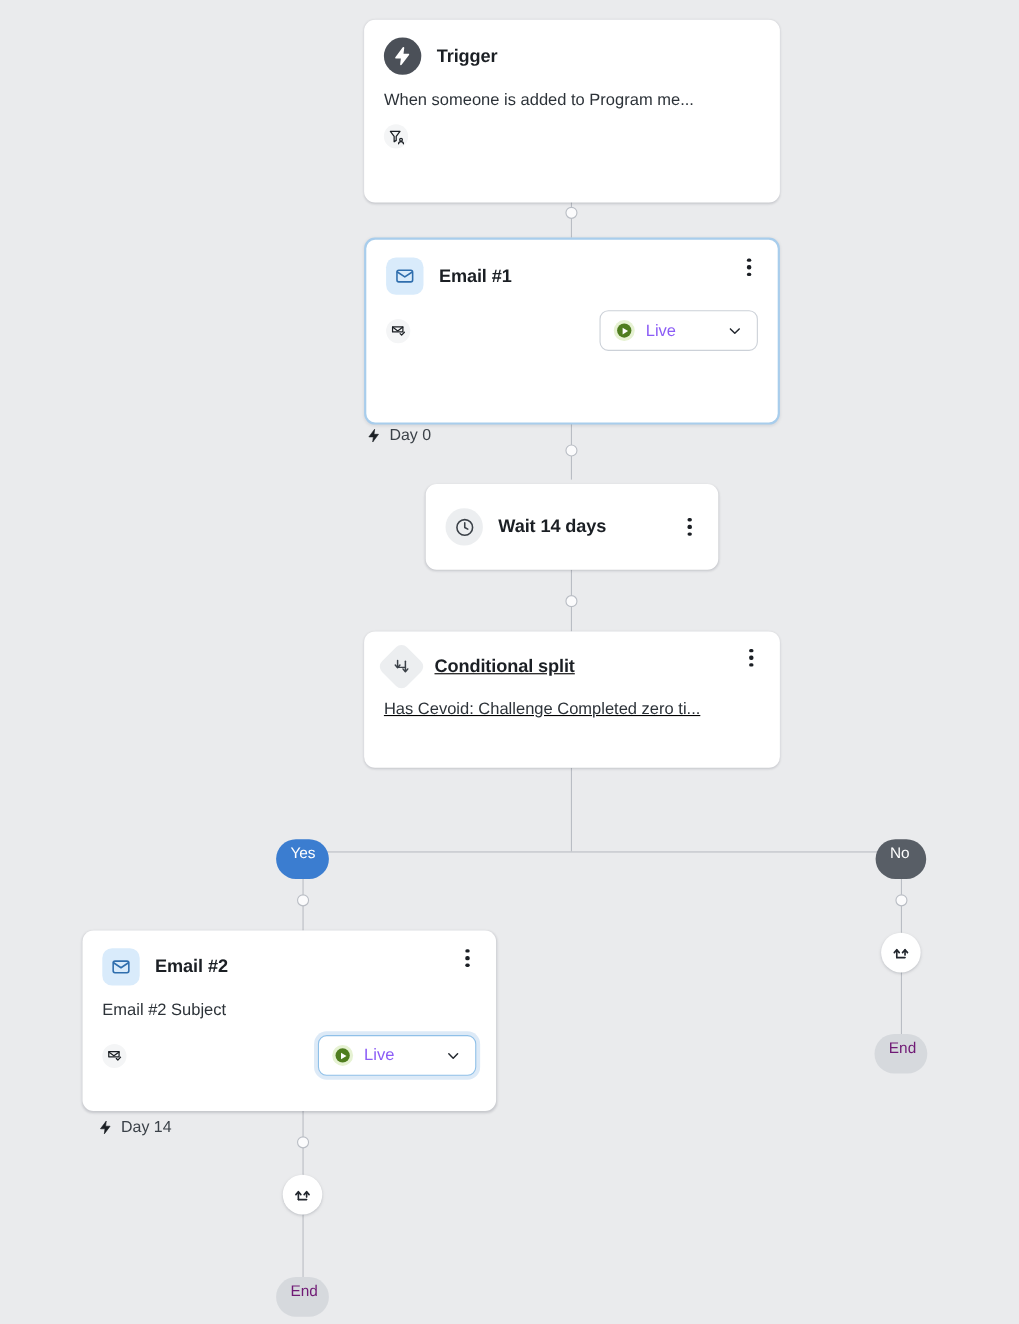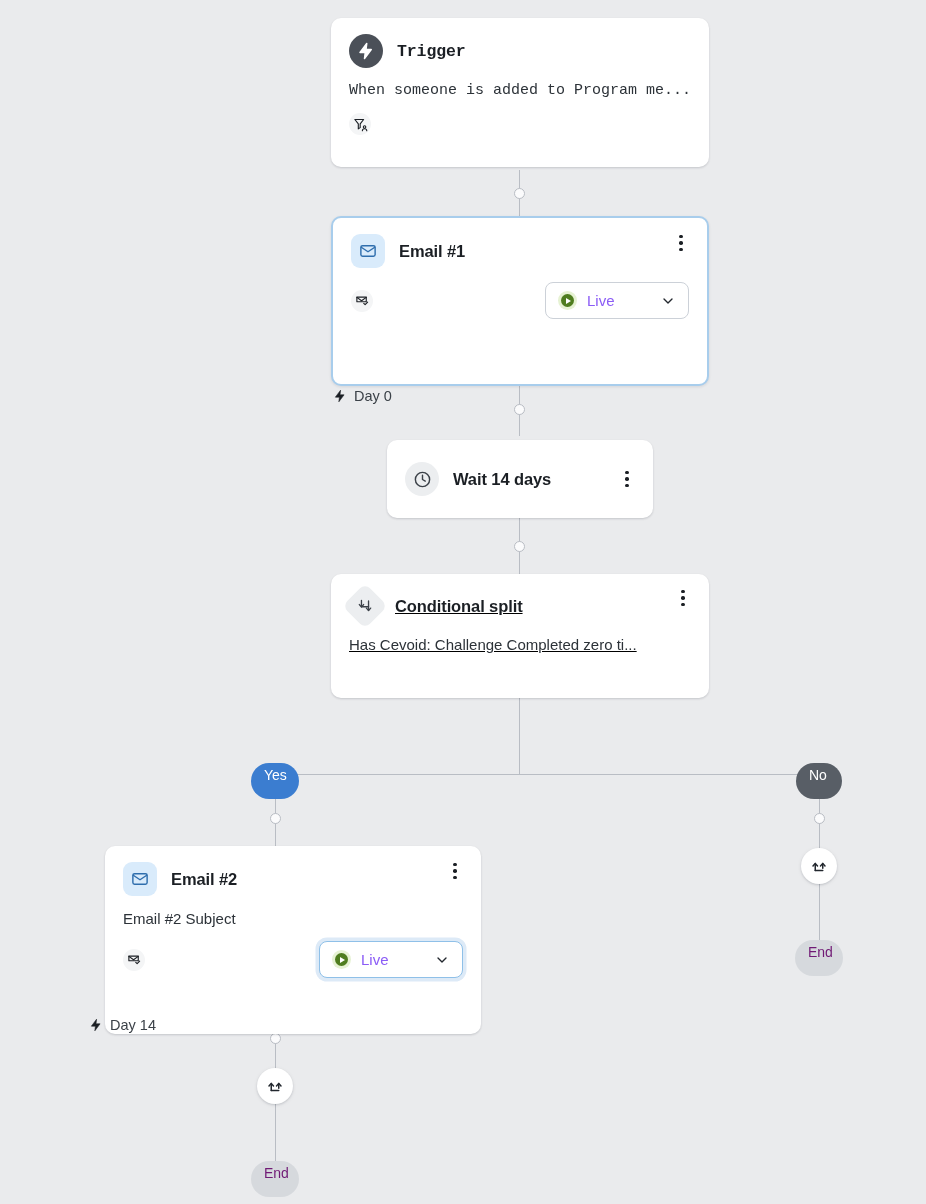--- a/index.html
+++ b/index.html
@@ -246,21 +246,21 @@
   <div class="vline" style="left:819px; top:774px; height:76px;"></div>
   <div class="dot" style="left:814px; top:813px;"></div>
 
   <div class="vline" style="left:819px; top:882px; height:62px;"></div>
 
   <div class="vline" style="left:275px; top:1008px; height:62px;"></div>
   <div class="dot" style="left:270px; top:1033px;"></div>
 
   <div class="vline" style="left:275px; top:1104px; height:58px;"></div>
 
-  <div class="card" style="left:331px; top:18px; width:378px; height:149px;font-family:Liberation Mono, monospace;">
+  <div class="card" style="left:331px; top:18px; width:378px; height:166px;">
     <div class="card-head">
       <span class="icon-badge dark">
         <svg width="18" height="18" viewBox="0 0 24 24" fill="none" stroke="#ffffff" stroke-width="2" stroke-linecap="round" stroke-linejoin="round">
           <polygon points="13 2 4 14 11 14 10 22 19 10 12 10 13 2" fill="#ffffff" stroke="#ffffff"></polygon>
         </svg>
       </span>
       <span class="card-title">Trigger</span>
     </div>
     <div class="card-desc">When someone is added to Program me...</div>
     <div class="card-foot">
@@ -362,21 +362,21 @@
     <svg width="18" height="18" viewBox="0 0 24 24" fill="none" stroke="#22272e" stroke-width="2" stroke-linecap="round" stroke-linejoin="round">
       <path d="M7 18V9"></path>
       <polyline points="4 12 7 8.5 10 12"></polyline>
       <path d="M17 15V9"></path>
       <polyline points="14 12 17 8.5 20 12"></polyline>
       <path d="M7 18h10"></path>
     </svg>
   </div>
   <div class="pill end" style="left:795px; top:940px; width:48px;">End</div>
 
-  <div class="card" style="left:105px; top:846px; width:376px; height:188px;">
+  <div class="card" style="left:75px; top:846px; width:376px; height:164px;">
     <div class="card-head">
       <span class="icon-badge blue">
         <svg width="18" height="18" viewBox="0 0 24 24" fill="none" stroke="#2f6ead" stroke-width="1.9" stroke-linecap="round" stroke-linejoin="round">
           <rect x="2.5" y="5" width="19" height="14" rx="2.2"></rect>
           <path d="M3 7l9 6 9-6"></path>
         </svg>
       </span>
       <span class="card-title">Email #2</span>
       <span class="kebab">
         <i></i>

